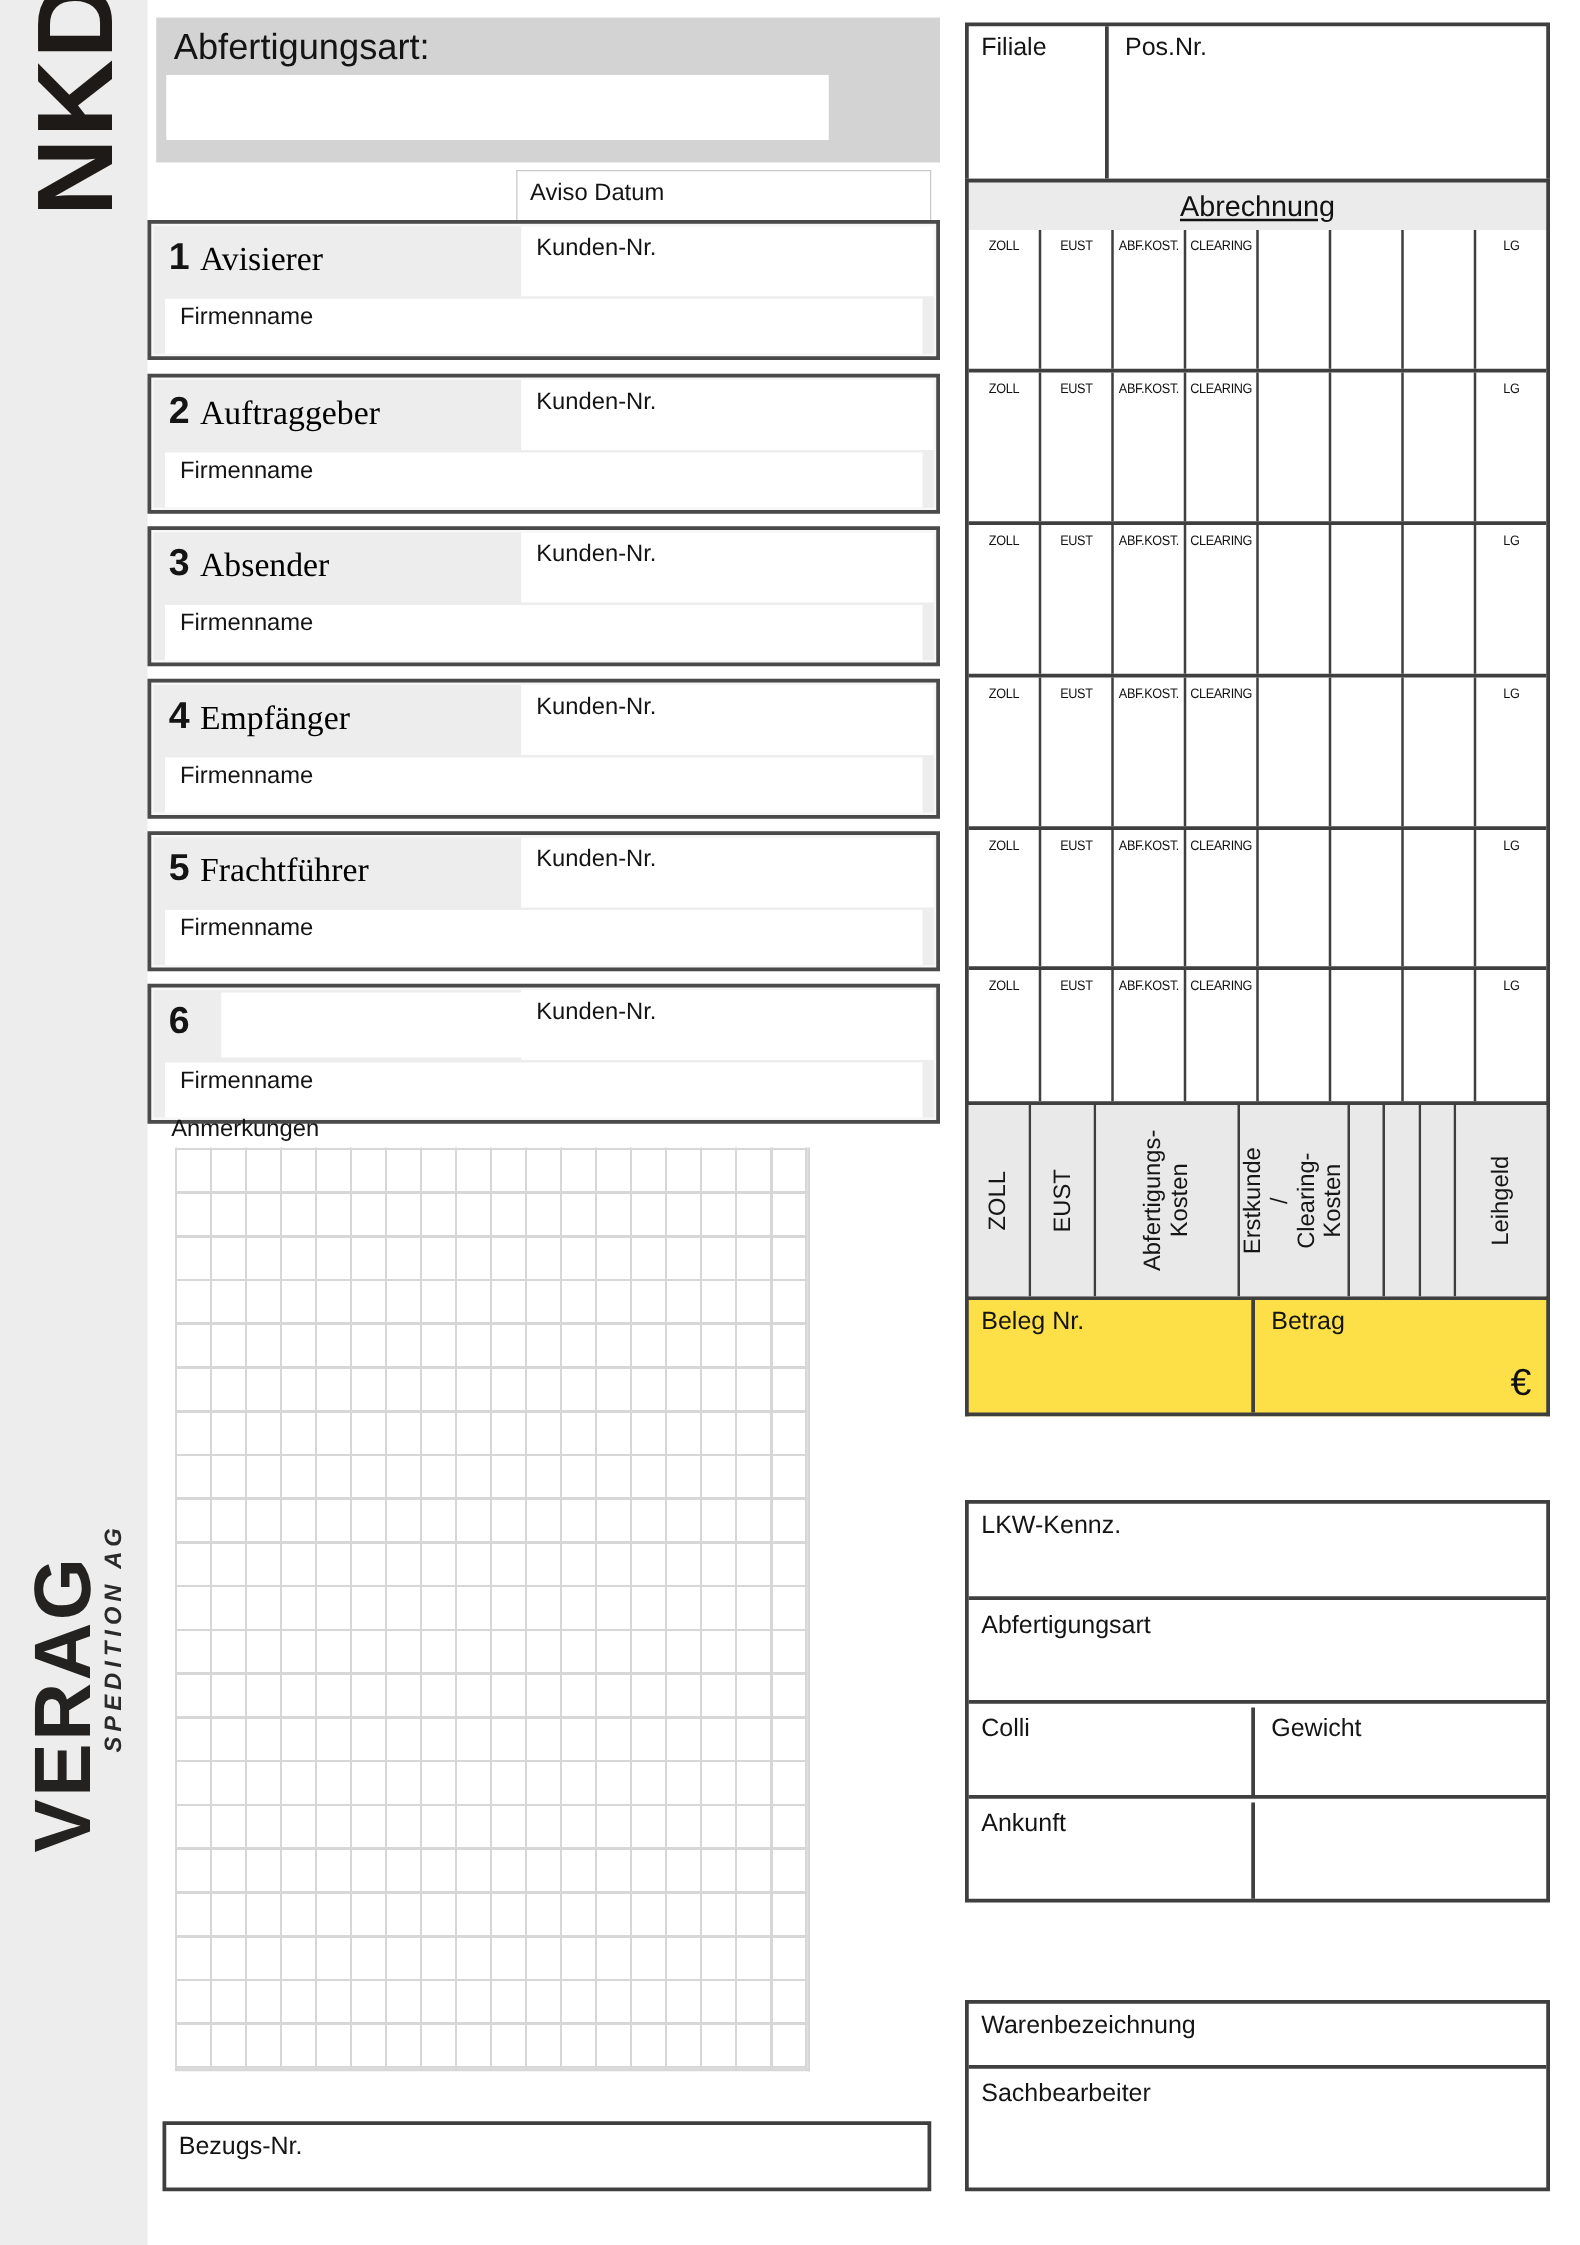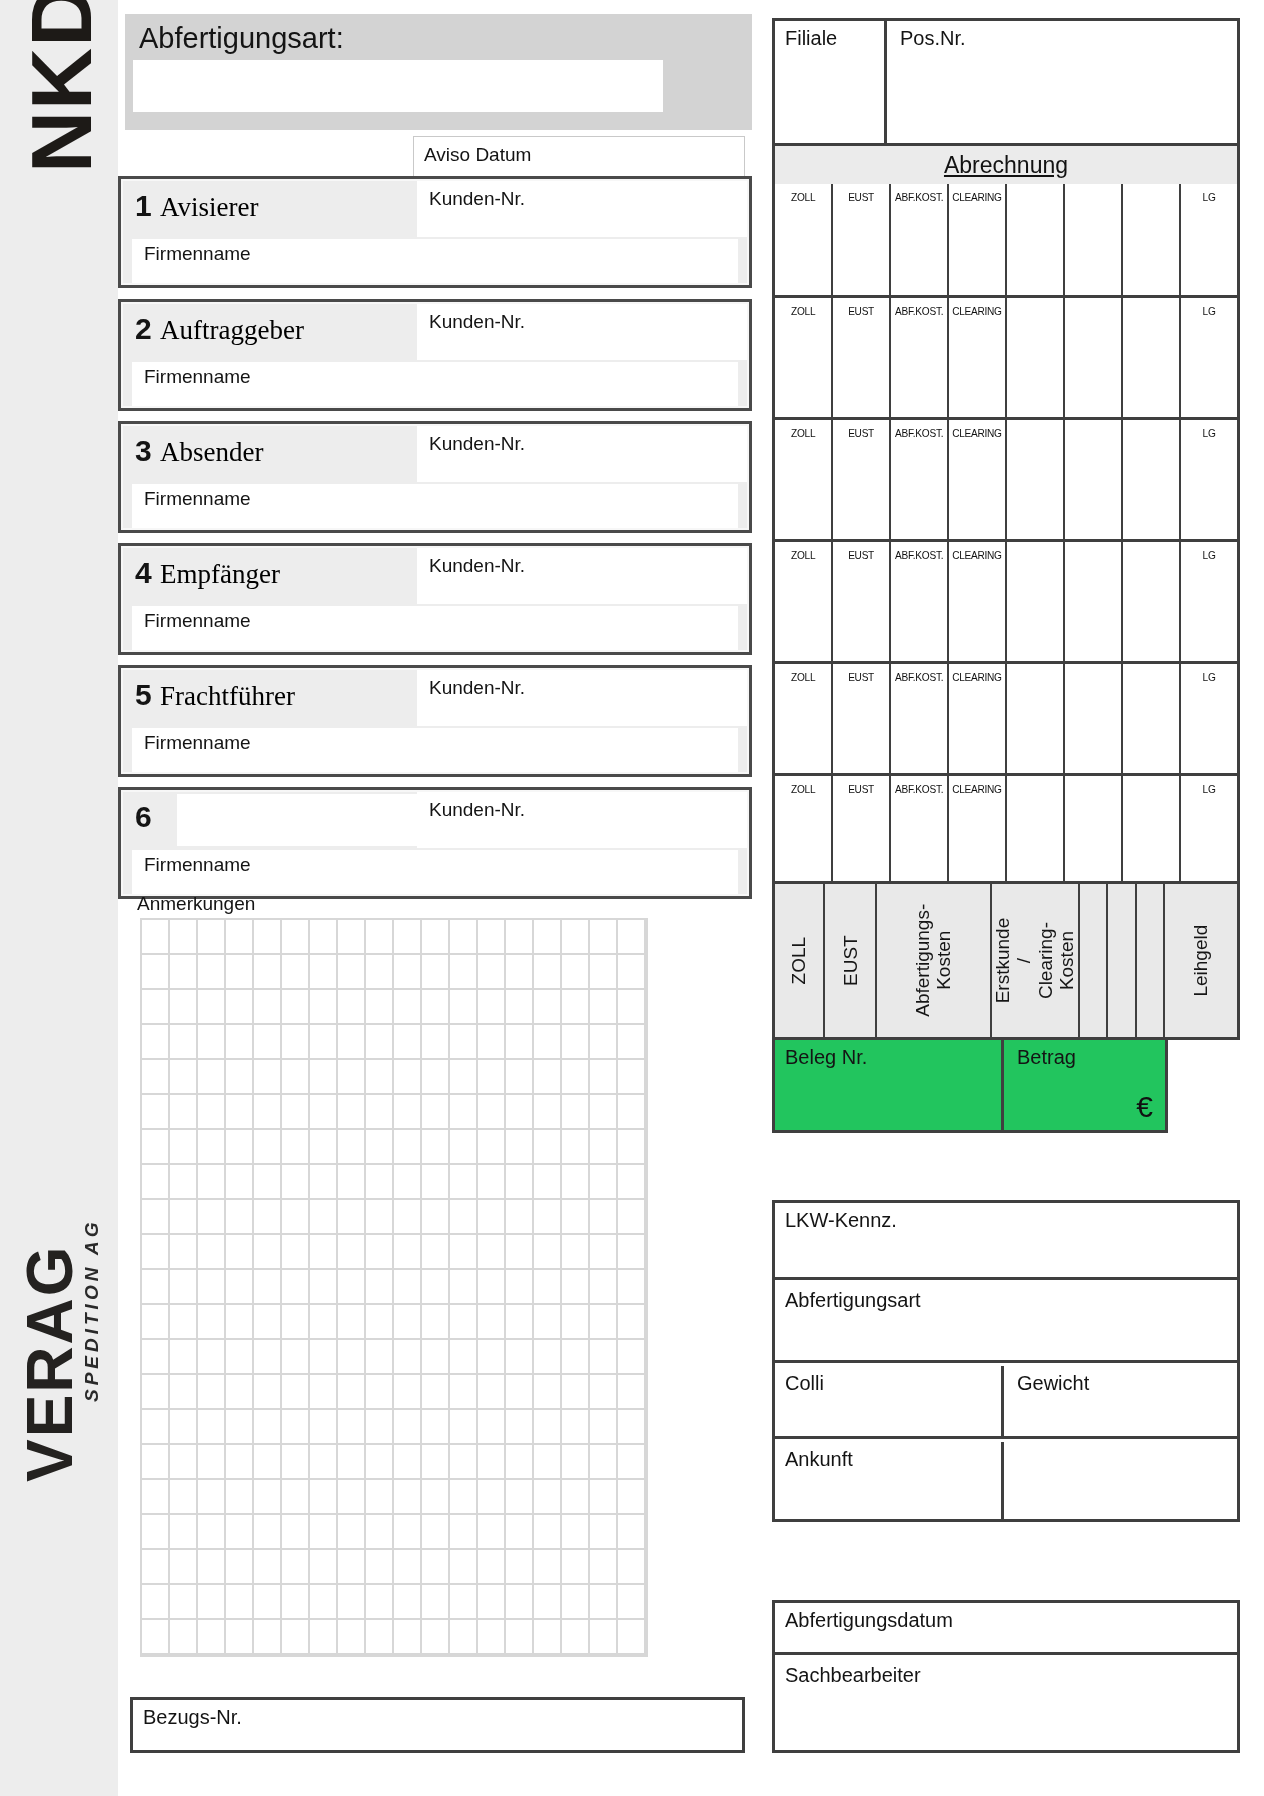--- a/index.html
+++ b/index.html
@@ -37,21 +37,21 @@
   .abr-row:first-child { border-top:none; }
   .abr-cell { flex:1 1 0; border-right:2px solid #3f3f3f; text-align:center; padding-top:3px; overflow:hidden; }
   .abr-cell:last-child { border-right:none; }
   .abr-colhead { font-size:11px; letter-spacing:-0.3px; color:#111; display:inline-block; transform:scaleX(.92); transform-origin:center; white-space:nowrap; }
 
   .rot-row { position:absolute; left:772px; top:884px; width:468px; height:156px; border:3px solid #3f3f3f; border-top:none; display:flex; background:#fff; }
   .rot-cell { flex:1 1 0; background:#e9e9e9; border-right:2px solid #3f3f3f; display:flex; align-items:center; justify-content:center; overflow:visible; }
   .rot-cell:last-child { border-right:none; }
   .rot-cell > span { transform:rotate(-90deg); white-space:pre-line; text-align:center; font-size:19px; line-height:1.12; color:#161616; }
 
-  .beleg-row { position:absolute; left:772px; top:1040px; width:396px; height:93px; border:3px solid #3f3f3f; border-top:none; background:#22c55e; }
+  .beleg-row { position:absolute; left:772px; top:1040px; width:468px; height:93px; border:3px solid #3f3f3f; border-top:none; background:#fde047; }
   .beleg-cell { position:absolute; left:0; top:0; width:229px; height:100%; border-right:3px solid #3f3f3f; }
   .betrag-cell { position:absolute; left:232px; top:0; right:0; height:100%; }
   .euro { position:absolute; right:12px; bottom:6px; font-size:30px; color:#111; }
 
   .lkw-group { position:absolute; left:772px; top:1200px; width:468px; height:322px; border:3px solid #3f3f3f; background:#fff; }
   .lkw-row1 { position:absolute; left:0; top:0; width:100%; height:77px; border-bottom:3px solid #3f3f3f; }
   .lkw-row2 { position:absolute; left:0; top:80px; width:100%; height:80px; border-bottom:3px solid #3f3f3f; }
   .lkw-row3 { position:absolute; left:0; top:163px; width:100%; height:73px; border-bottom:3px solid #3f3f3f; }
   .lkw-row4 { position:absolute; left:0; top:239px; width:100%; height:77px; }
   .half-l { position:absolute; left:0; top:0; width:229px; height:100%; border-right:3px solid #3f3f3f; }
@@ -305,21 +305,21 @@
     </div>
     <div class="lkw-row4">
       <div class="half-l">
           <span class="boxlabel">Ankunft</span>
         </div>
     </div>
   </div>
 
   <div class="datum-group">
     <div class="datum-row1">
-      <span class="boxlabel">Abfertigungsdatum</span>
+      <span class="boxlabel">Warenbezeichnung</span>
     </div>
     <div class="datum-row2">
       <span class="boxlabel">Sachbearbeiter</span>
     </div>
   </div>
 
   <div class="box bezugs-box">
     <span class="boxlabel">Bezugs-Nr.</span>
   </div>
 

